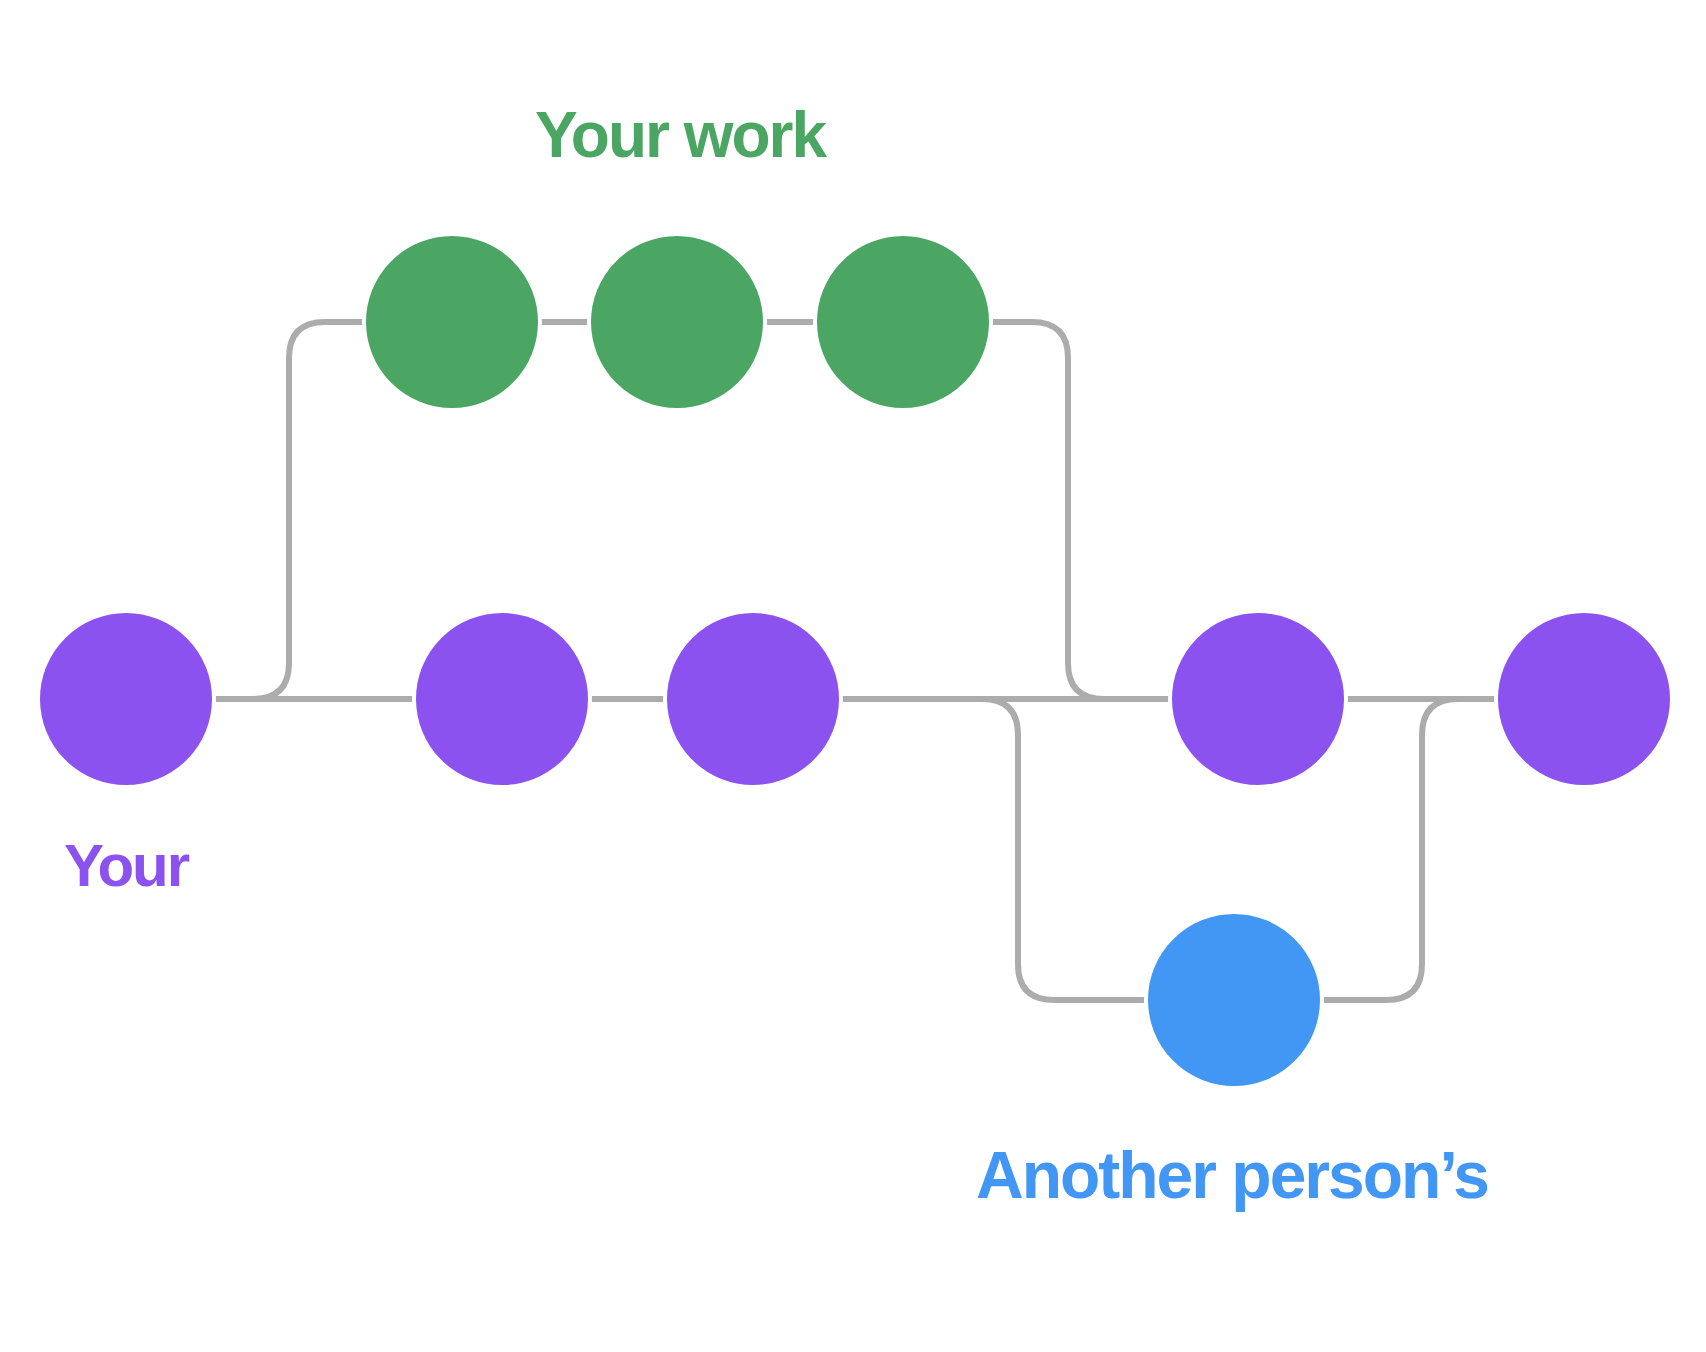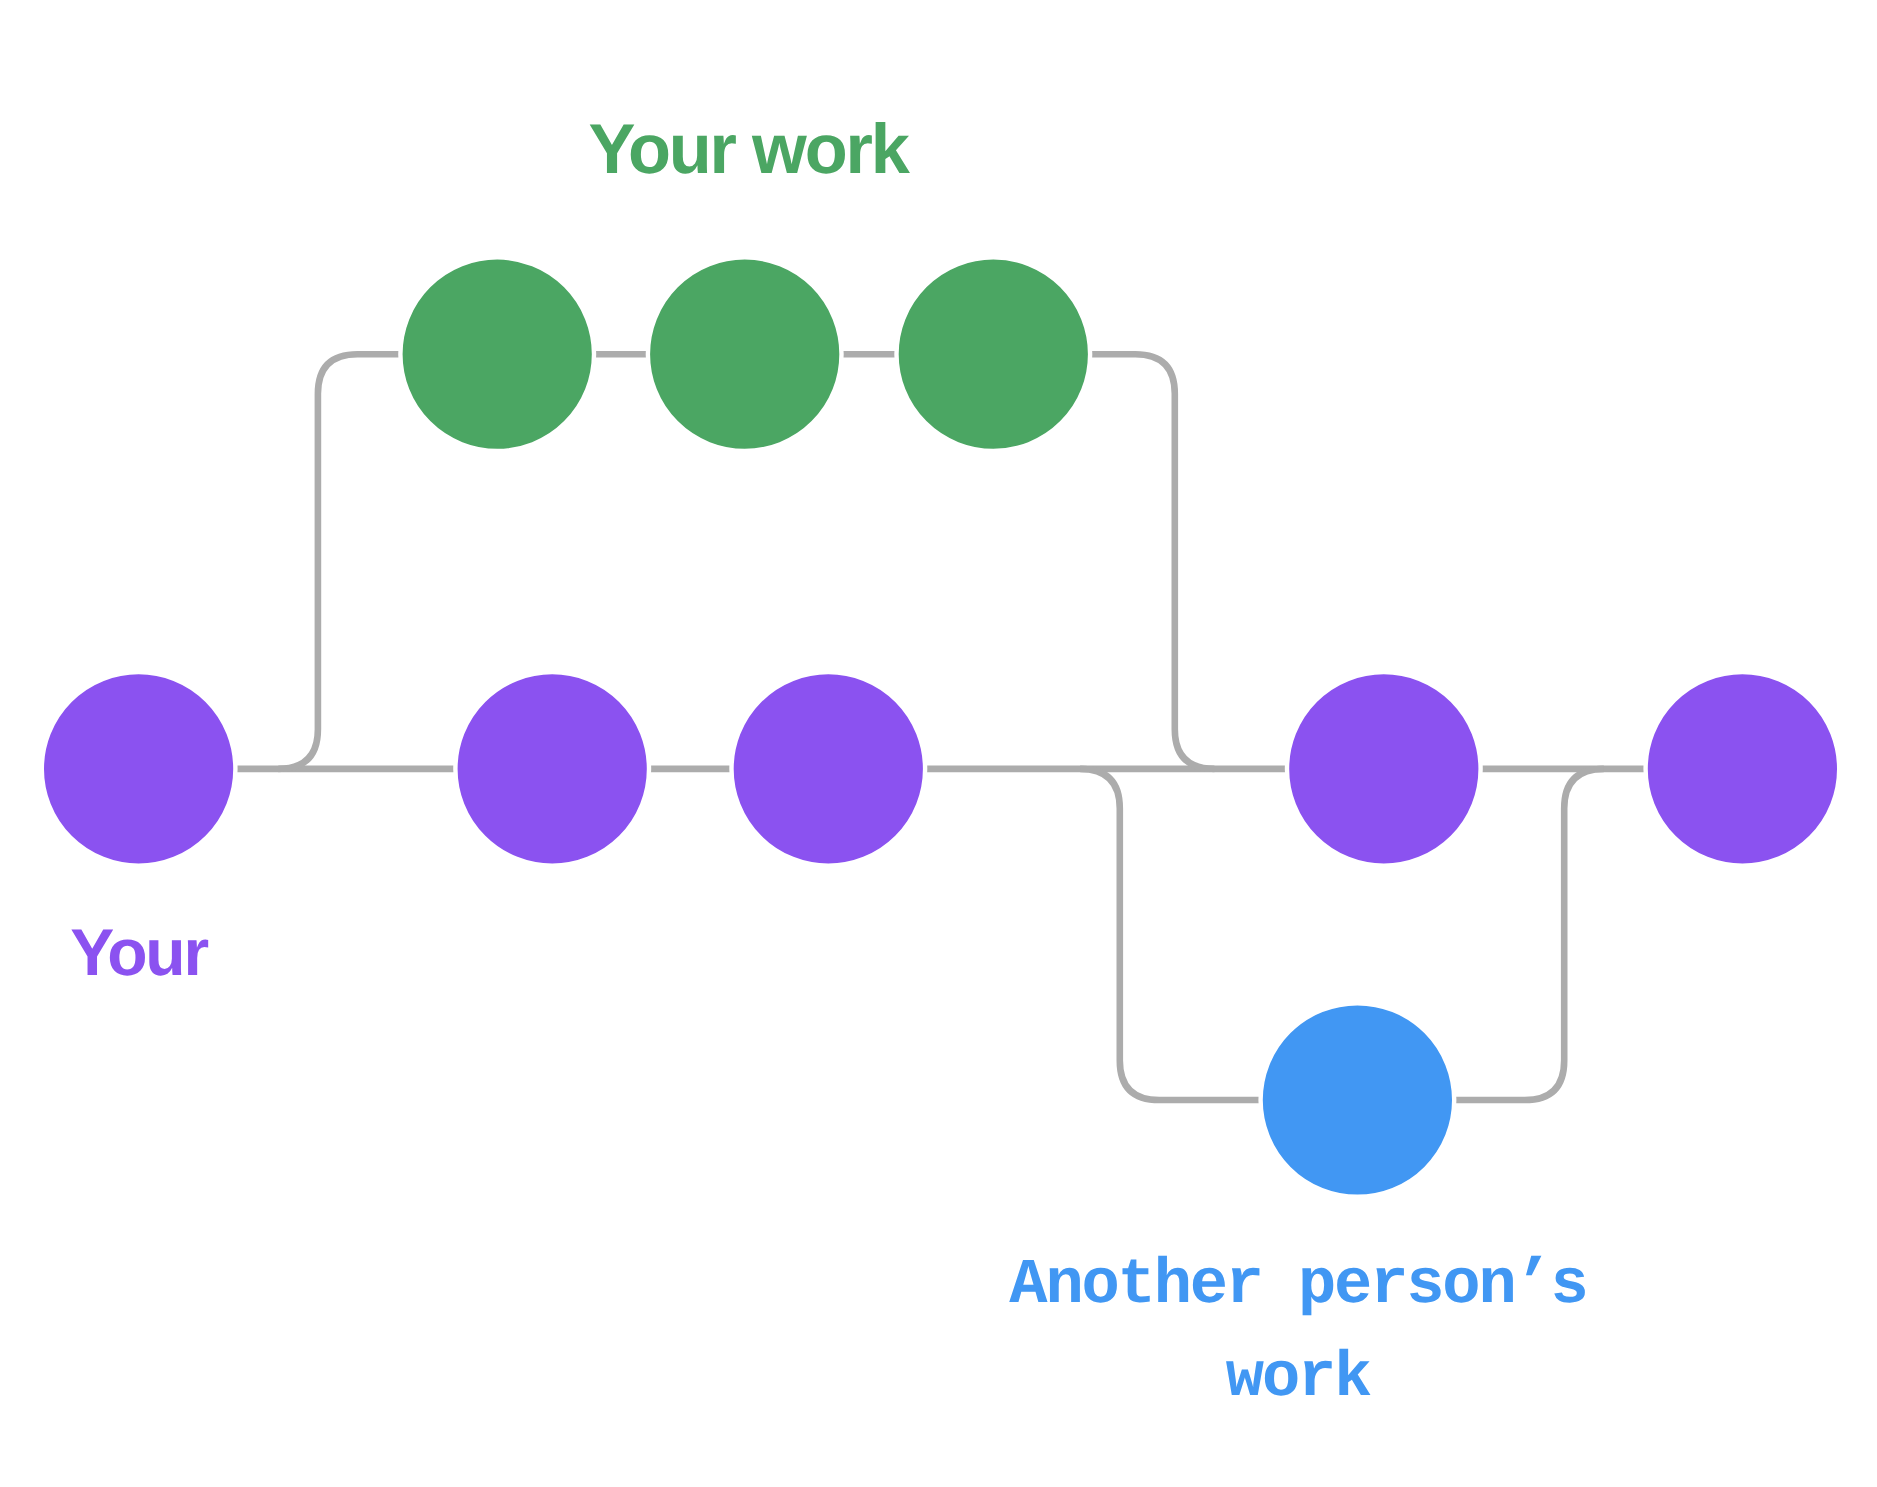--- a/index.html
+++ b/index.html
@@ -19,21 +19,21 @@
     position: absolute;
     left: 0;
     top: 0;
   }
   .label {
     position: absolute;
     font-weight: 700;
     letter-spacing: -2px;
     white-space: nowrap;
     transform: translateX(-50%);
-    text-align: center;
+    text-align: left;
   }
   .label .line {
     display: block;
     line-height: 1.45;
   }
 </style>
 </head>
 <body>
 
 <div class="canvas">
@@ -50,18 +50,17 @@
       <circle cx="452" cy="322" r="88" fill="#4BA663" stroke="#ffffff" stroke-width="4"></circle>
       <circle cx="677" cy="322" r="88" fill="#4BA663" stroke="#ffffff" stroke-width="4"></circle>
       <circle cx="903" cy="322" r="88" fill="#4BA663" stroke="#ffffff" stroke-width="4"></circle>
       <circle cx="1234" cy="1000" r="88" fill="#4197F3" stroke="#ffffff" stroke-width="4"></circle>
     </svg>
 
   <div class="label" style="left: 680px; top: 98px; color: rgb(75, 166, 99); font-size: 64px;">Your work</div>
 
   <div class="label" style="left: 126px; top: 831px; color: rgb(139, 82, 240); font-size: 60px;">Your</div>
 
-  <div class="label" style="left: 1180px; top: 1128px; color: rgb(65, 151, 243); font-size: 58px; font-family: Liberation Mono, monospace;">
+  <div class="label" style="left: 1232px; top: 1128px; color: rgb(65, 151, 243); font-size: 66px;">
     <span class="line">Another person’s</span>
-    <span class="line">work</span>
   </div>
 
 </div>
 
 </body></html>

